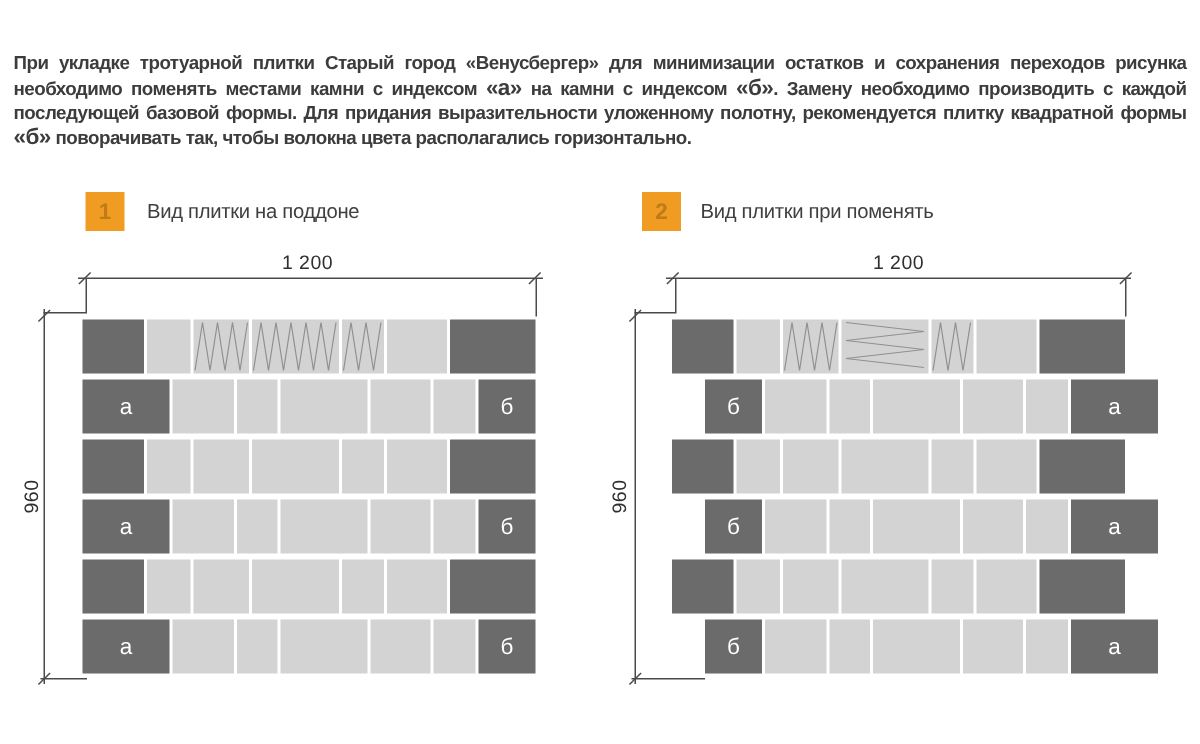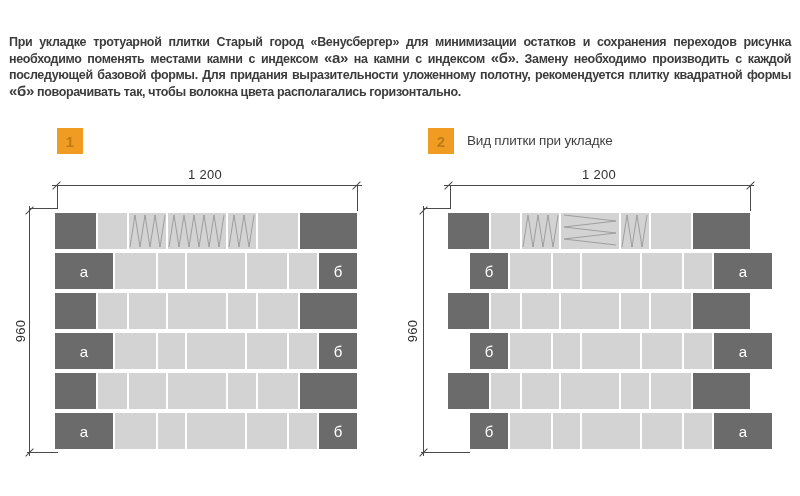--- a/index.html
+++ b/index.html
@@ -36,23 +36,24 @@
   .tile svg{position:absolute;left:0;top:0;}
 </style>
 </head>
 <body>
 
 <div class="canvas">
 
   <p class="intro"><span>При укладке тротуарной плитки Старый город «Венусбергер» для минимизации остатков и сохранения переходов рисунка необходимо поменять местами камни с индексом </span><span class="em">«а»</span><span> на камни с индексом </span><span class="em">«б»</span><span>. Замену необходимо производить с каждой последующей базовой формы. Для придания выразительности уложенному полотну, рекомендуется плитку квадратной формы </span><span class="em">«б»</span><span> поворачивать так, чтобы волокна цвета располагались горизонтально.</span></p>
 
   <div class="badge" style="left:57px;top:128px">1</div>
+  <div class="sec-title" style="left:98px;top:128px">Вид плитки на поддоне</div>
 
   <div class="badge" style="left:428px;top:128px">2</div>
-  <div class="sec-title" style="left:467px;top:128px">Вид плитки при укладке</div>
+  <div class="sec-title" style="left:467px;top:128px">Вид плитки при поменять</div>
 
   <div class="dim-label" style="left:160px;top:167px;width:90px">1 200</div>
   <div class="dline" style="left:52px;top:185px;width:310px;height:1px"></div>
   <div class="tick" style="left:56px;top:180px"></div>
   <div class="tick" style="left:356px;top:180px"></div>
   <div class="dline" style="left:357px;top:186px;width:1px;height:25px"></div>
   <div class="dline" style="left:57px;top:186px;width:1px;height:22px"></div>
   <div class="dline" style="left:29px;top:208px;width:29px;height:1px"></div>
   <div class="dim-label vert" style="left:-9px;top:324px;width:60px">960</div>
   <div class="dline" style="left:29px;top:206px;width:1px;height:250px"></div>

